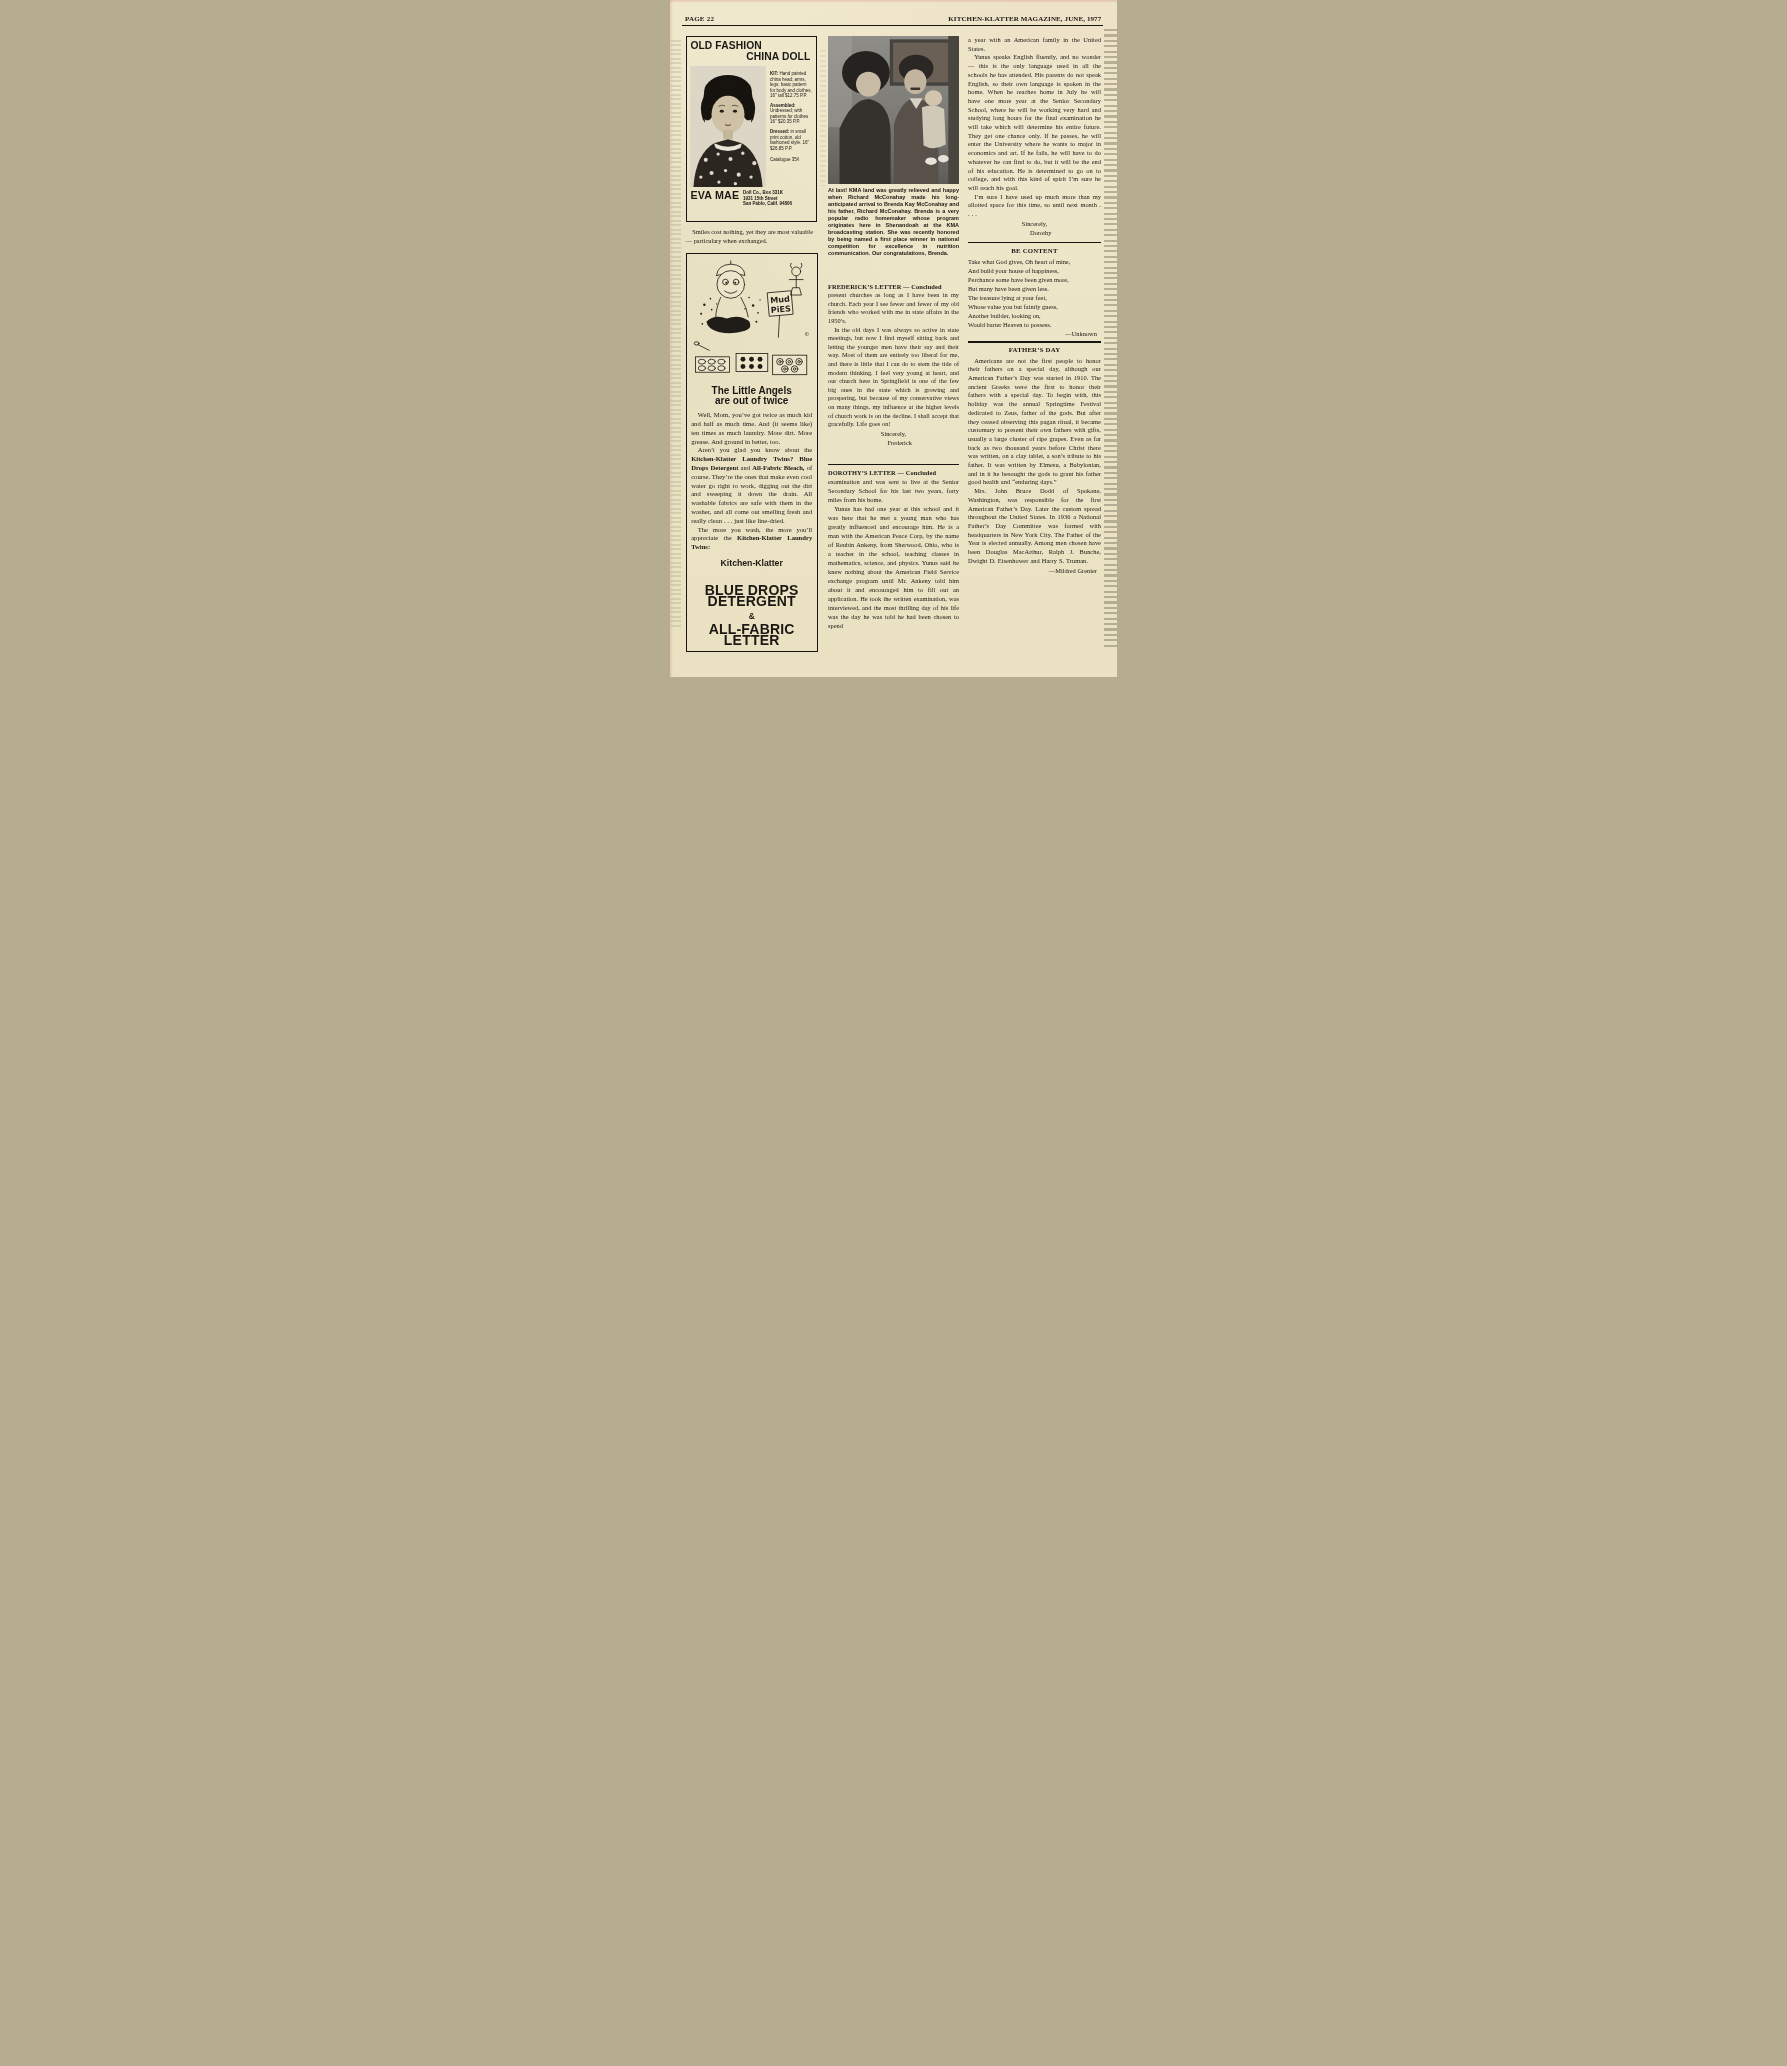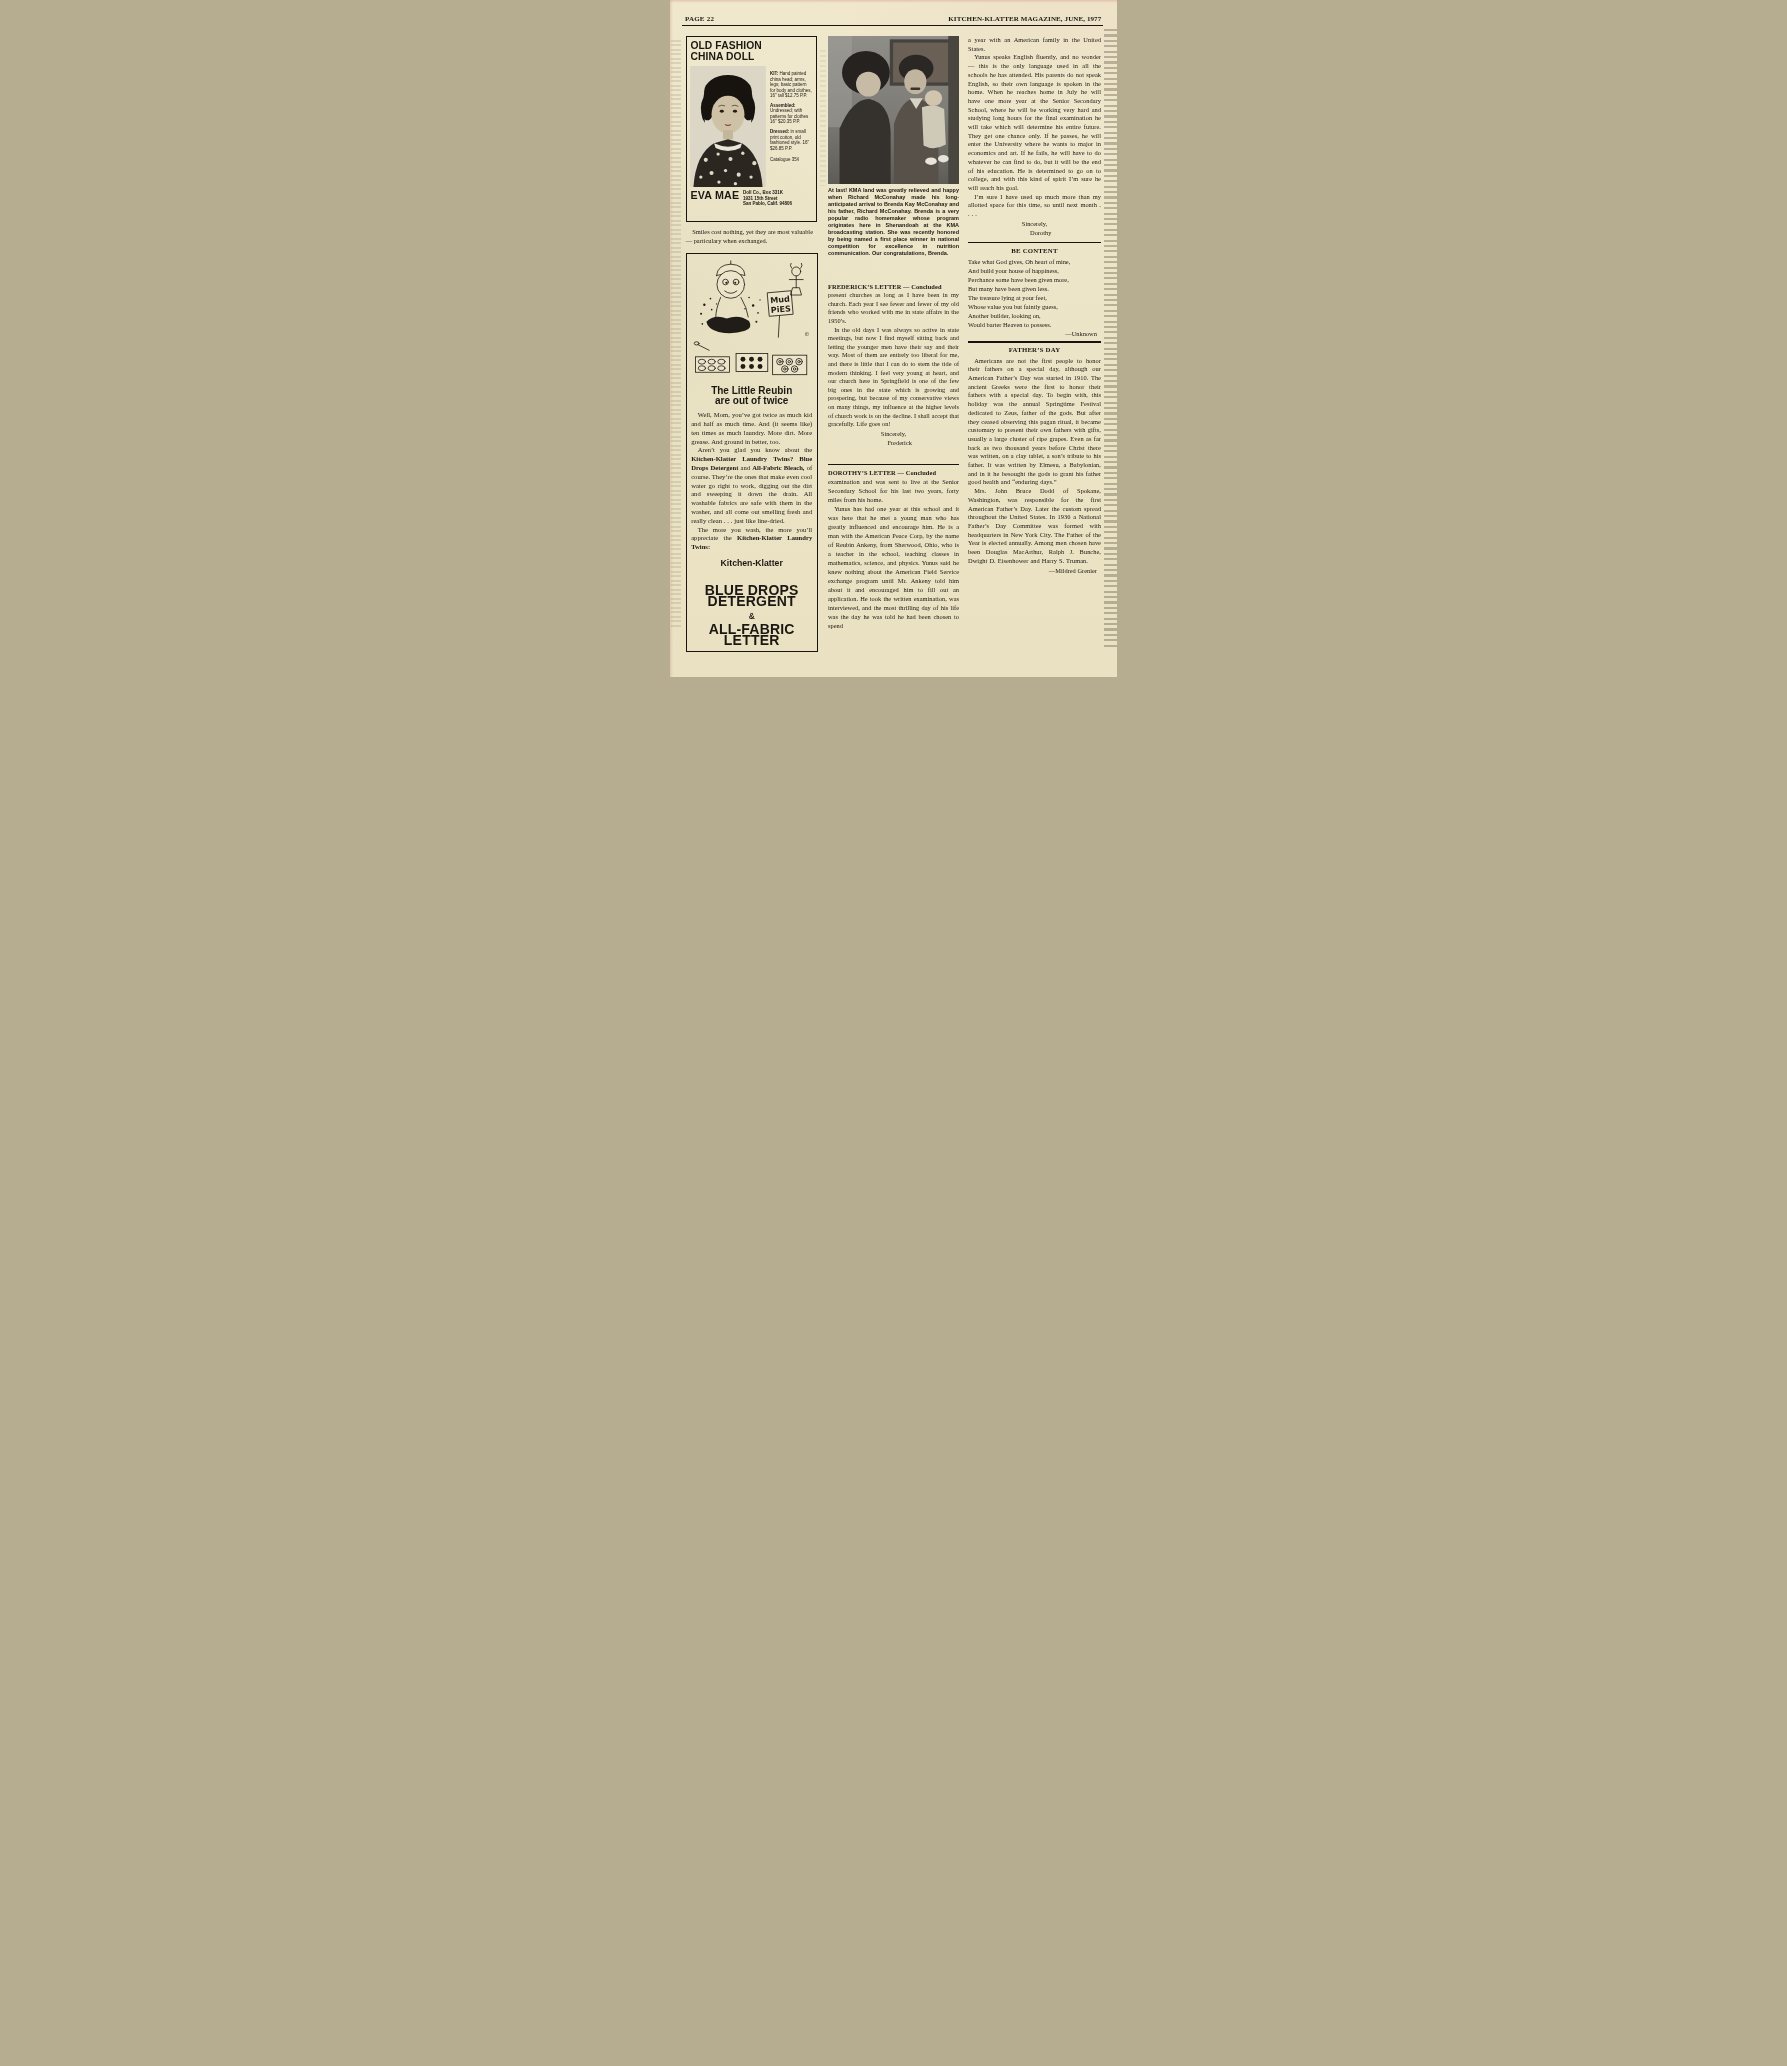--- a/index.html
+++ b/index.html
@@ -40,21 +40,21 @@
   .sig .name { padding-left:12.4px; }
   .rule { height:1.2px; background:#171411; margin:4.1px 0 3.7px; }
   .sec-title { text-align:center; font-size:6.8px; font-weight:700; letter-spacing:0.2px; margin:0.8px 0 3.3px; }
   .poem-line { font-size:6.4px; line-height:9px; }
   .attr { text-align:right; font-size:6.4px; padding-right:4.1px; margin-top:1.2px; }
 
   
   .doll-ad { position:absolute; left:15.7px; top:36px; width:131px; height:186px;
     border:1.7px solid #171411; padding:3.3px 3.7px; font-family:Liberation Sans, sans-serif; }
   .d-t1, .d-t2 { font-weight:700; font-size:10.3px; line-height:11px; letter-spacing:0.1px; }
-  .d-t2 { text-align:left; padding-right:1.7px; }
+  .d-t2 { text-align:right; padding-right:1.7px; }
   .doll-row { display:flex; gap:3.7px; margin-top:3.3px; }
   .doll-img { width:76px; height:121px; flex:none; }
   .specs { font-size:4.5px; line-height:5.5px; padding-top:5.8px; }
   .specs p { margin-bottom:4.1px; }
   .specs b { font-weight:700; }
   .cat { margin-top:5.8px; }
   .doll-foot { display:flex; gap:3.7px; margin-top:2.1px; align-items:flex-start; }
   .doll-brand { font-weight:700; font-size:10.7px; letter-spacing:0.2px; }
   .doll-addr { font-weight:700; font-size:4.5px; line-height:5.2px; padding-top:1.7px; }
 
@@ -228,21 +228,21 @@
         <path d="M14 218 L42 232"></path>
           <ellipse cx="11" cy="215" rx="6" ry="4"></ellipse>
       </g>
       <g transform="rotate(-5 216 117)">
         <text class="sign-text" x="217" y="114" text-anchor="middle">Mud</text>
         <text class="sign-text" x="217" y="138" text-anchor="middle">PiES</text>
       </g>
       <text class="copy-text" x="282" y="198" text-anchor="middle">©</text>
     </svg>
     <div class="l-head">
-      <div>The Little Reubin</div>
+      <div>The Little Angels</div>
       <div>are out of twice</div>
     </div>
     <p class="l-body ind">Well, Mom, you’ve got twice as much kid and half as much time. And (it seems like) ten times as much laundry. More dirt. More grease. And ground in better, too.</p>
     <p class="l-body ind"><span>Aren’t you glad you know about the </span><b>Kitchen-Klatter Laundry Twins? Blue Drops Detergent</b><span> and </span><b>All-Fabric Bleach,</b><span> of course. They’re the ones that make even cool water go right to work, digging out the dirt and sweeping it down the drain. All washable fabrics are safe with them in the washer, and all come out smelling fresh and really clean . . . just like line-dried.</span></p>
     <p class="l-body ind"><span>The more you wash, the more you’ll appreciate the </span><b>Kitchen-Klatter Laundry Twins:</b></p>
     <div class="l-brand">
       <div class="lb-kk">Kitchen-Klatter</div>
       <div class="lb-big">BLUE DROPS</div>
       <div class="lb-big">DETERGENT</div>
       <div class="lb-amp">&amp;</div>

